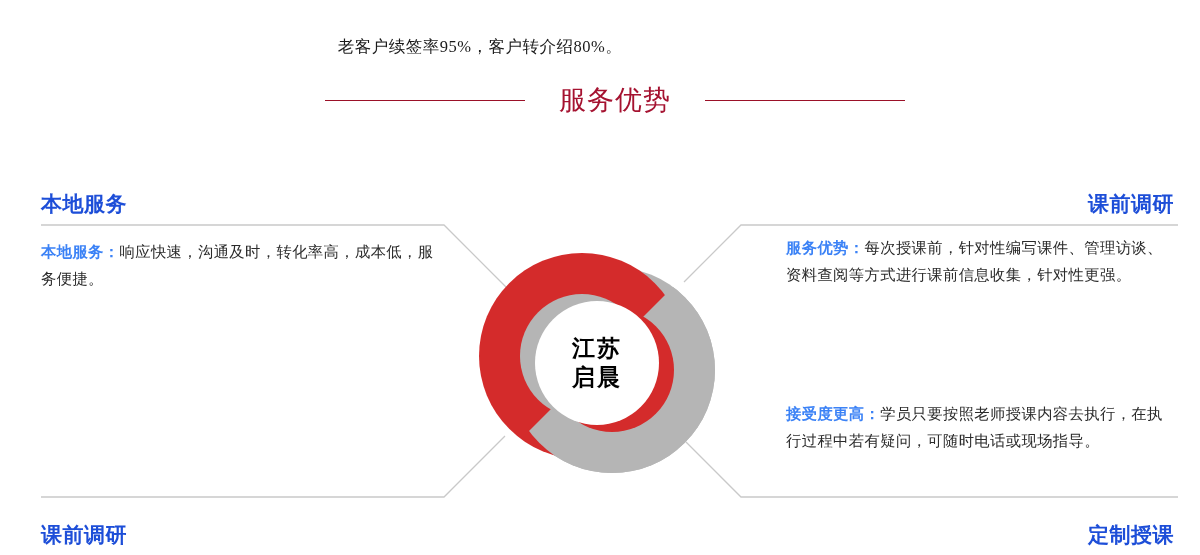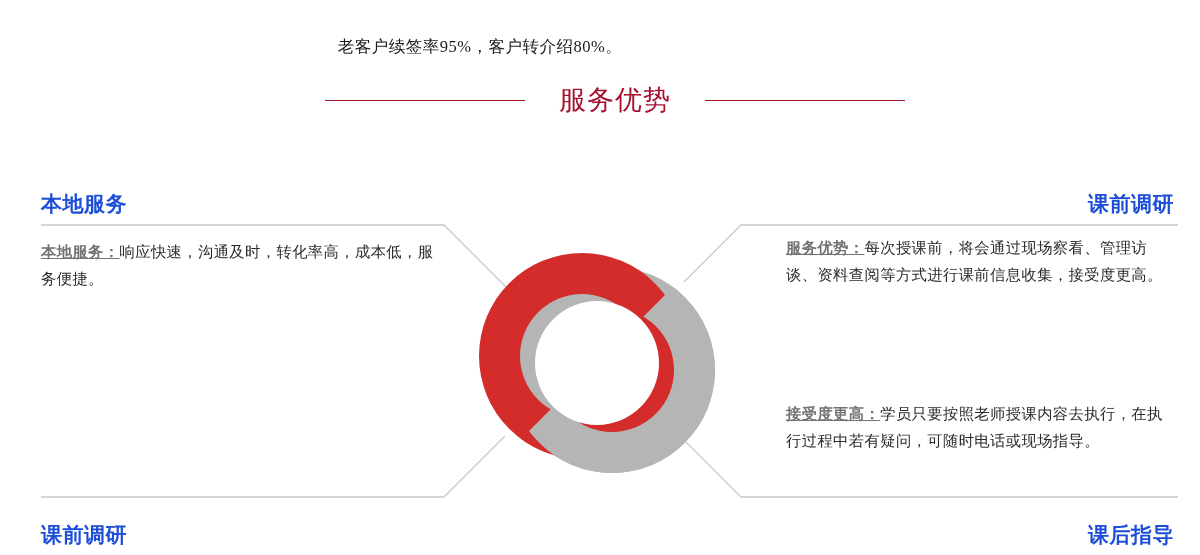--- a/index.html
+++ b/index.html
@@ -85,22 +85,21 @@
   
   .body-block {
     position: absolute;
     font-size: 15.3px;
     line-height: 27px;
     color: #2b2b2b;
     letter-spacing: 0.4px;
   }
   .body-block b {
     font-weight: bold;
-    color: #737373;
-    text-decoration: underline;
+    color: #3b82f6;
   }
   #text-tl { left: 41px;  top: 238px; width: 400px; }
   #text-bl { left: 41px;  top: 404px; width: 410px; }
   #text-tr { left: 786px; top: 234px; width: 392px; }
   #text-br { left: 786px; top: 400px; width: 392px; }
 
   
   #ring-wrap {
     position: absolute;
     left: 452px;
@@ -146,29 +145,29 @@
     <path d="M 1178 225 L 741 225 L 684 282" fill="none" stroke="#C9C9C9" stroke-width="1.3"></path>
 
     <path d="M 41 497 L 444 497 L 505 436" fill="none" stroke="#C9C9C9" stroke-width="1.3"></path>
 
     <path d="M 1178 497 L 741 497 L 686 442" fill="none" stroke="#C9C9C9" stroke-width="1.3"></path>
   </svg>
 
   <div class="corner-label" id="label-tl">本地服务</div>
   <div class="corner-label" id="label-tr">课前调研</div>
   <div class="corner-label" id="label-bl">课前调研</div>
-  <div class="corner-label" id="label-br">课后指导</div>
+  <div class="corner-label" id="label-br">定制授课</div>
 
   <div class="body-block" id="text-tl">
     <b>本地服务：</b><span>响应快速，沟通及时，转化率高，成本低，服务便捷。</span>
   </div>
 
 
   <div class="body-block" id="text-tr">
-    <b>服务优势：</b><span>每次授课前，将会通过现场察看、管理访谈、资料查阅等方式进行课前信息收集，接受度更高。</span>
+    <b>服务优势：</b><span>每次授课前，针对性编写课件、管理访谈、资料查阅等方式进行课前信息收集，针对性更强。</span>
   </div>
 
   <div class="body-block" id="text-br">
     <b>接受度更高：</b><span>学员只要按照老师授课内容去执行，在执行过程中若有疑问，可随时电话或现场指导。</span>
   </div>
 
   <div id="ring-wrap">
     <svg width="290" height="290" viewBox="0 0 290 290">
       <defs>
 
@@ -202,14 +201,18 @@
       <g>
         <g mask="url(#grayRingMask)">
           <polygon points="330,330 330,-40 -40,330" fill="#B5B5B5"></polygon>
         </g>
       </g>
 
       <circle cx="145" cy="145" r="62" fill="#ffffff"></circle>
     </svg>
   </div>
 
+  <div id="center-text">
+    <div>江苏</div>
+    <div>启晨</div>
+  </div>
 
 </div>
 
 </body></html>

